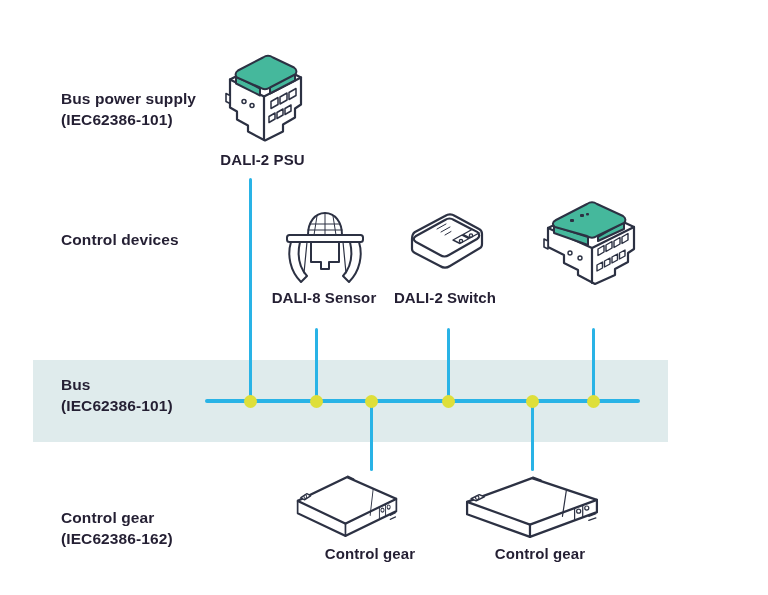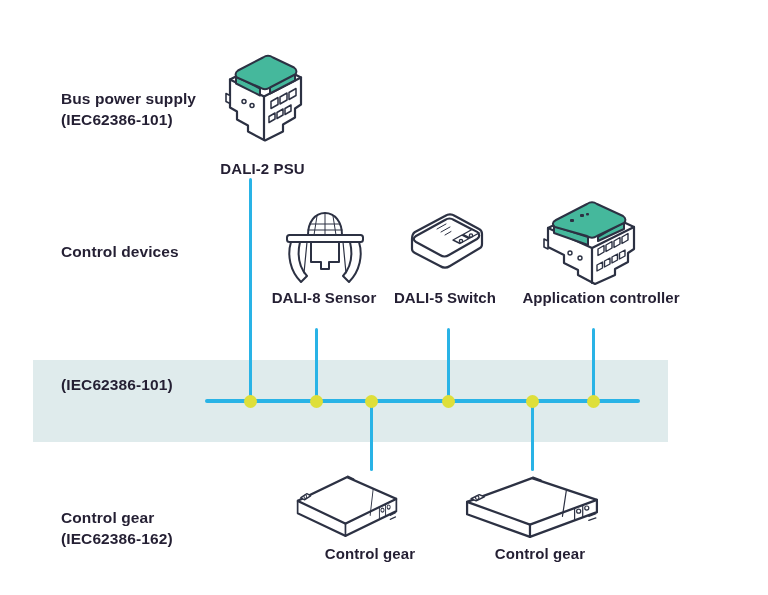--- a/index.html
+++ b/index.html
@@ -51,24 +51,25 @@
 <body>
 
 <div class="stage">
 
   <div class="band"></div>
 
   <div class="row-label" style="top:80px">
     <div>Bus power supply</div>
     <div>(IEC62386-101)</div>
   </div>
-  <div class="row-label" style="top:233px">
+  <div class="row-label" style="top:221px">
     <div>Control devices</div>
   </div>
   <div class="row-label" style="top:366px">
+    <div>Bus</div>
     <div>(IEC62386-101)</div>
   </div>
   <div class="row-label" style="top:499px">
     <div>Control gear</div>
     <div>(IEC62386-162)</div>
   </div>
 
   <div class="hline" style="left:205px;width:435px"></div>
   <div class="vline" style="left:248.5px;top:170px;height:225px"></div>
   <div class="vline" style="left:314.5px;top:320px;height:75px"></div>
@@ -212,20 +213,19 @@
       <g class="ill" fill="none" stroke-width="1.2">
         <path d="M104,16 L100,42"></path>
         <path d="M112,34 L112,46 M120,31 L120,43"></path>
         <circle cx="116" cy="37" r="2" fill="#ffffff"></circle>
         <circle cx="124" cy="34" r="2" fill="#ffffff"></circle>
         <path d="M126,42 l7,-2.5 M126,46 l7,-2.5"></path>
       </g>
     </svg>
   </div>
 
-  <div class="device-label" style="left:200px;top:152px;width:125px">DALI-2 PSU</div>
+  <div class="device-label" style="left:200px;top:143px;width:125px">DALI-2 PSU</div>
   <div class="device-label" style="left:254px;top:281px;width:140px">DALI-8 Sensor</div>
-  <div class="device-label" style="left:385px;top:281px;width:120px">DALI-5 Switch</div>
-  <div class="device-label" style="left:511px;top:281px;width:180px">Application controller</div>
+  <div class="device-label" style="left:385px;top:281px;width:120px">DALI-2 Switch</div>
   <div class="device-label" style="left:300px;top:537px;width:140px">Control gear</div>
   <div class="device-label" style="left:470px;top:537px;width:140px">Control gear</div>
 
 </div>
 
 </body></html>

